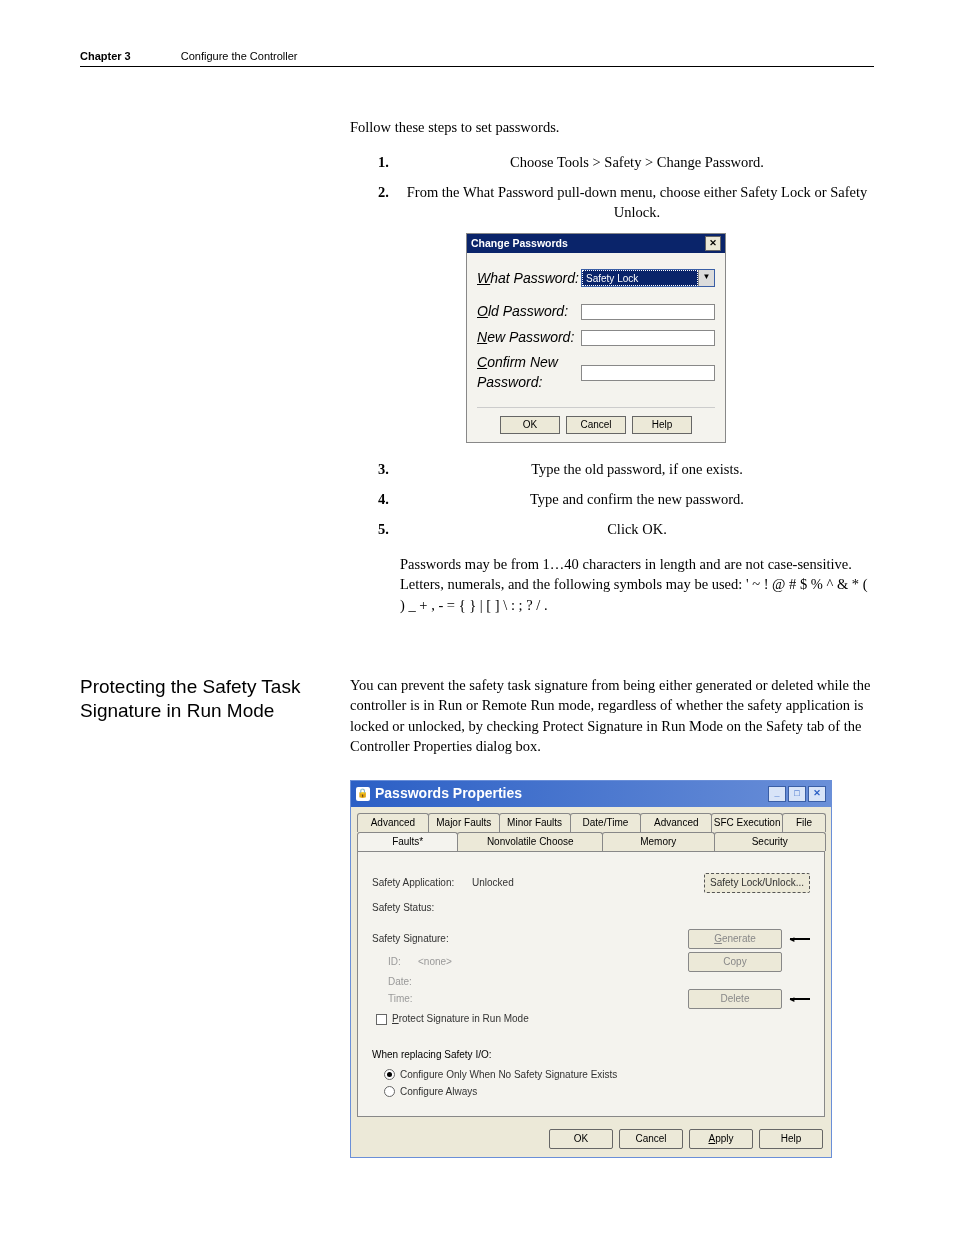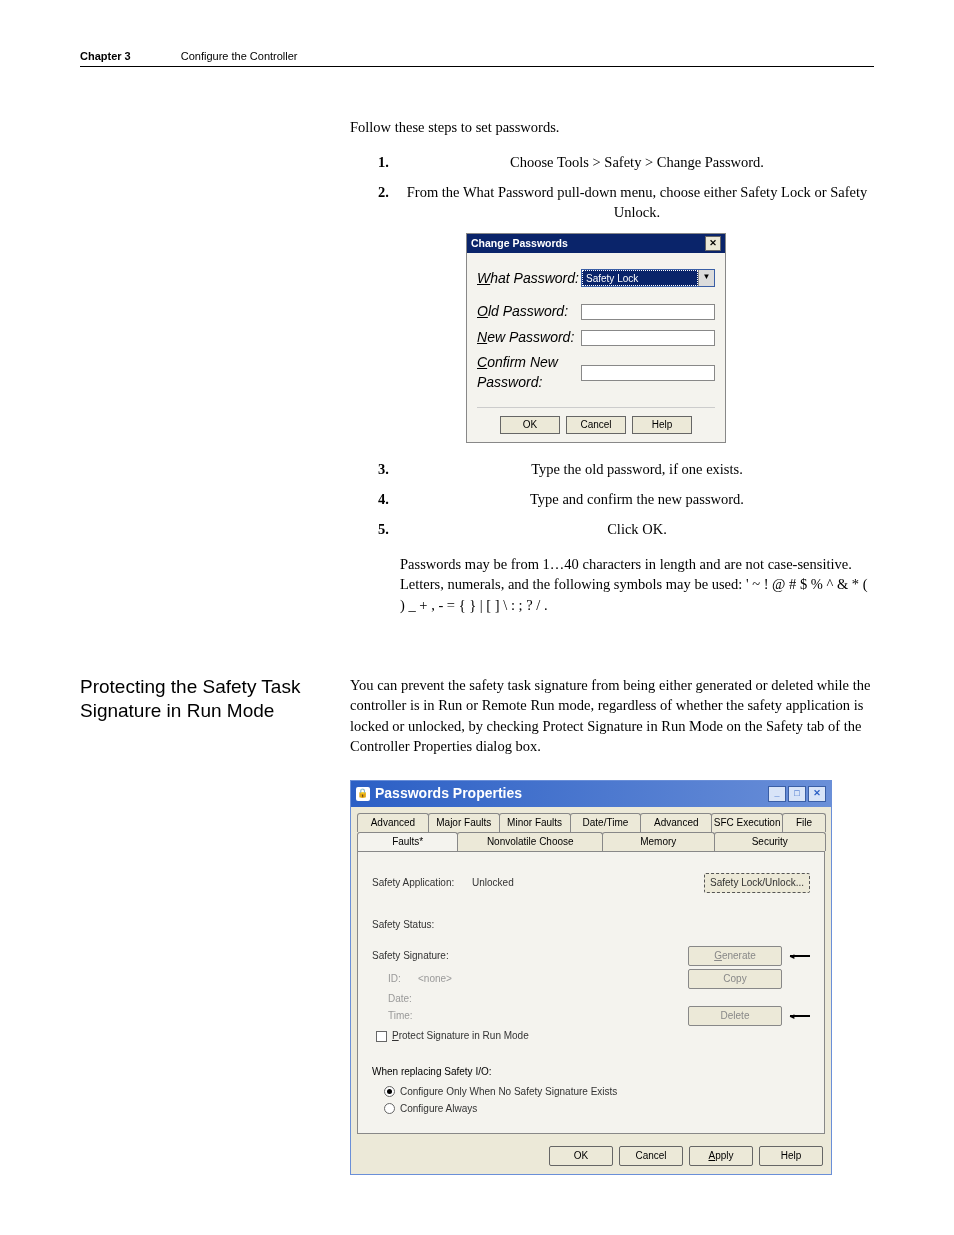--- a/index.html
+++ b/index.html
@@ -409,21 +409,21 @@
             <div class="tab">Memory</div>
             <div class="tab">Security</div>
           </div>
         </div>
         <div class="dlg2-tabbody">
           <div class="dlg2-row">
             <span class="dlg2-lbl">Safety Application:</span>
             <span style="flex:1">Unlocked</span>
             <div class="dlg2-btn dashed" style="width:104px"><span>Safety Lock/Unlock...</span></div>
           </div>
-          <div class="dlg2-row" style="margin-top:25px;">
+          <div class="dlg2-row" style="margin-top:8px;">
             <span class="dlg2-lbl">Safety Status:</span>
           </div>
           <div class="dlg2-row" style="margin-top:14px;">
             <span class="dlg2-lbl" style="flex:1">Safety Signature:</span>
             <div class="dlg2-btn disabled"><span class="u">G</span>enerate</div>
             <span class="arrow-left"></span>
           </div>
           <div class="dlg2-row">
             <span class="sig-indent" style="width:30px">ID:</span>
             <span style="flex:1;color:#999">&lt;none&gt;</span>

